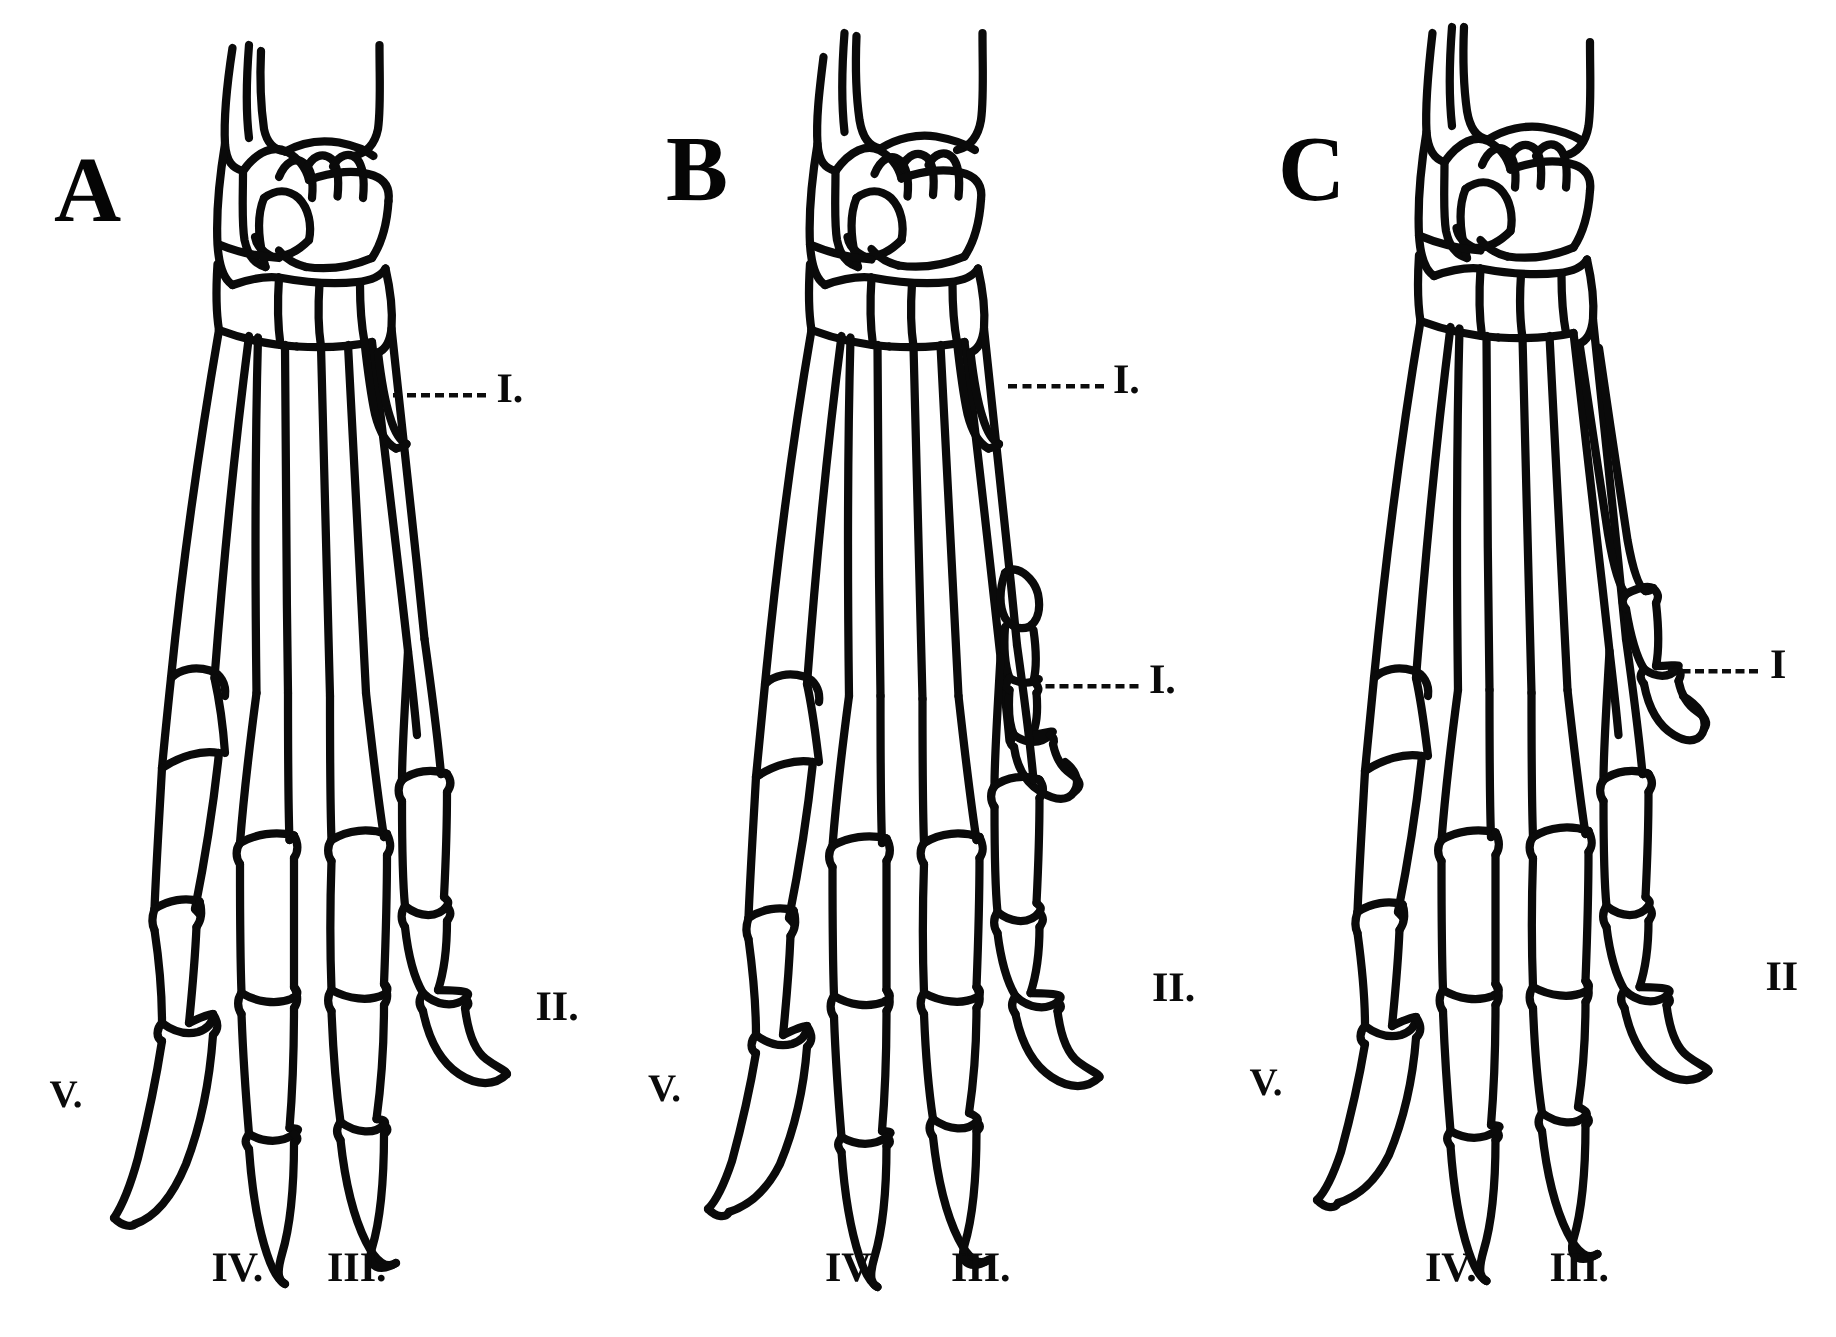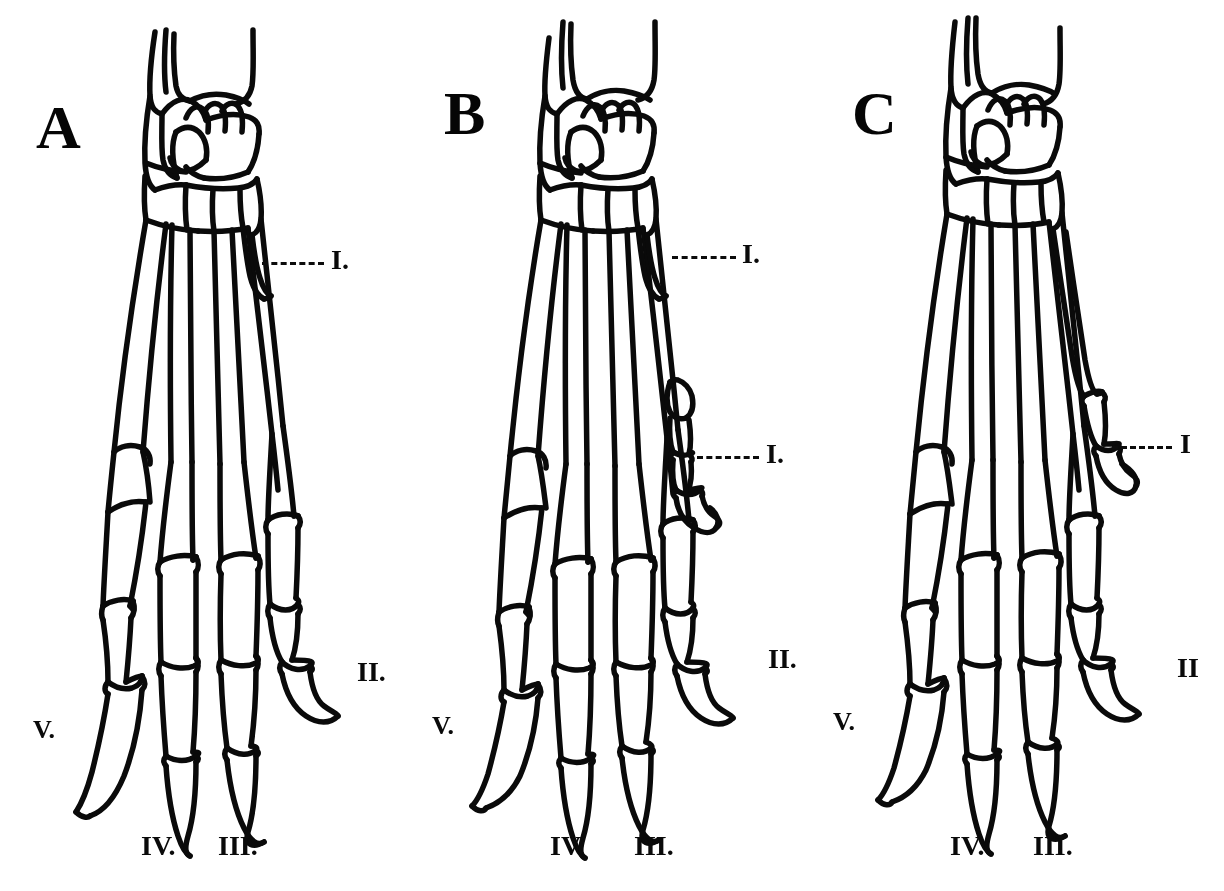--- a/index.html
+++ b/index.html
@@ -490,18 +490,18 @@
   <div class="digit-label small" style="left:33px;top:717px;">V.</div>
 
   <div class="digit-label" style="left:742px;top:240px;">I.</div>
   <div class="digit-label" style="left:766px;top:440px;">I.</div>
   <div class="digit-label" style="left:768px;top:645px;">II.</div>
   <div class="digit-label" style="left:634px;top:832px;">III.</div>
   <div class="digit-label" style="left:550px;top:832px;">IV.</div>
   <div class="digit-label small" style="left:432px;top:713px;">V.</div>
 
   <div class="digit-label" style="left:1180px;top:430px;">I</div>
-  <div class="digit-label" style="left:1177px;top:638px;margin-top:16px;">II</div>
+  <div class="digit-label" style="left:1177px;top:638px;">II</div>
   <div class="digit-label" style="left:1033px;top:832px;">III.</div>
   <div class="digit-label" style="left:950px;top:832px;">IV.</div>
   <div class="digit-label small" style="left:833px;top:709px;">V.</div>
 
 </div>
 
 </body></html>

